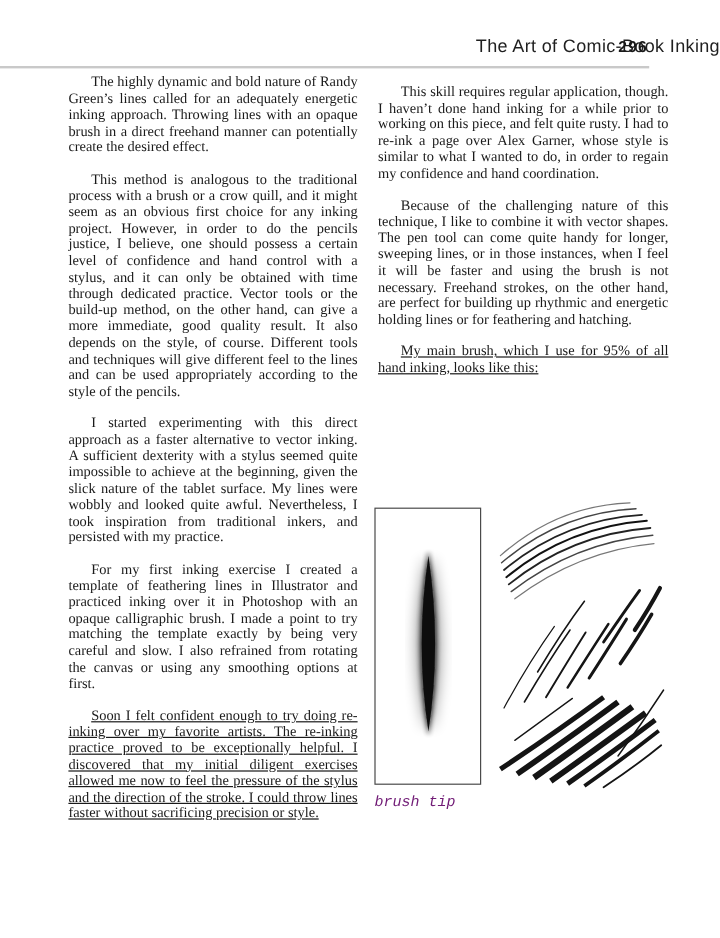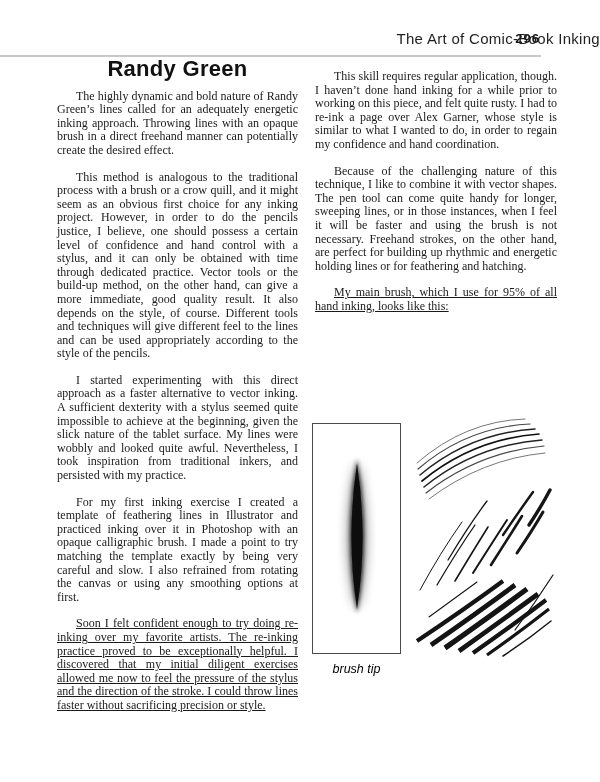--- a/index.html
+++ b/index.html
@@ -93,38 +93,36 @@
     width: 165px;
     height: 250px;
   }
   .stroke-samples svg { display: block; width: 100%; height: 100%; }
 
   .figure-caption {
     position: absolute;
     left: 312px;
     top: 662px;
     width: 89px;
-    text-align: center;
-    font-family: Liberation Sans, sans-serif;
+    font-family: Liberation Mono, monospace;
     font-style: italic;
     font-size: 12.5px;
-    color: #000000;
+    color: #701a75;
   }
 </style>
 </head>
 <body>
 
 <div class="page">
 
   <div class="running-head">The Art of Comic-Book Inking</div>
   <div class="page-number">296</div>
   <div class="head-rule"></div>
 
   <div class="col col-left">
-    <h1 class="article-title">Randy Green</h1>
     <p>The highly dynamic and bold nature of Randy Green’s lines called for an adequately energetic inking approach. Throwing lines with an opaque brush in a direct freehand manner can potentially create the desired effect.</p>
     <p>This method is analogous to the traditional process with a brush or a crow quill, and it might seem as an obvious first choice for any inking project. However, in order to do the pencils justice, I believe, one should possess a certain level of confidence and hand control with a stylus, and it can only be obtained with time through dedicated practice. Vector tools or the build-up method, on the other hand, can give a more immediate, good quality result. It also depends on the style, of course. Different tools and techniques will give different feel to the lines and can be used appropriately according to the style of the pencils.</p>
     <p>I started experimenting with this direct approach as a faster alternative to vector inking. A sufficient dexterity with a stylus seemed quite impossible to achieve at the beginning, given the slick nature of the tablet surface. My lines were wobbly and looked quite awful. Nevertheless, I took inspiration from traditional inkers, and persisted with my practice.</p>
     <p>For my first inking exercise I created a template of feathering lines in Illustrator and practiced inking over it in Photoshop with an opaque calligraphic brush. I made a point to try matching the template exactly by being very careful and slow. I also refrained from rotating the canvas or using any smoothing options at first.</p>
     <p>Soon I felt confident enough to try doing re-inking over my favorite artists. The re-inking practice proved to be exceptionally helpful. I discovered that my initial diligent exercises allowed me now to feel the pressure of the stylus and the direction of the stroke. I could throw lines faster without sacrificing precision or style.</p>
   </div>
 
   <div class="col col-right">
     <p>This skill requires regular application, though. I haven’t done hand inking for a while prior to working on this piece, and felt quite rusty. I had to re-ink a page over Alex Garner, whose style is similar to what I wanted to do, in order to regain my confidence and hand coordination.</p>
     <p>Because of the challenging nature of this technique, I like to combine it with vector shapes. The pen tool can come quite handy for longer, sweeping lines, or in those instances, when I feel it will be faster and using the brush is not necessary. Freehand strokes, on the other hand, are perfect for building up rhythmic and energetic holding lines or for feathering and hatching.</p>

